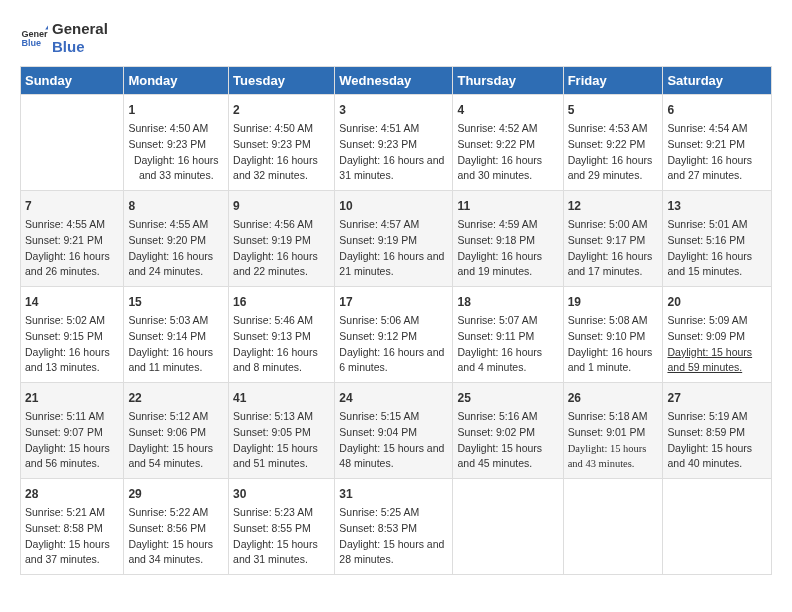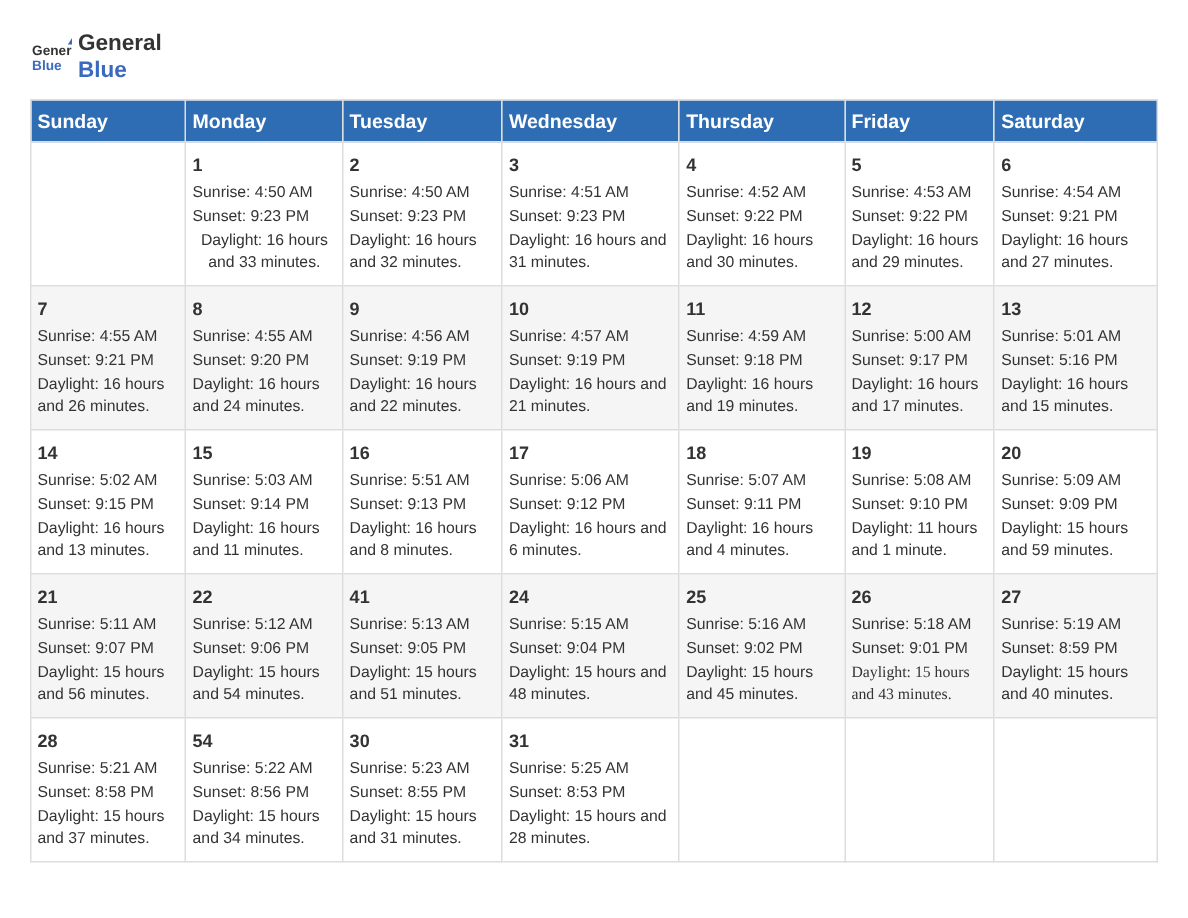--- a/index.html
+++ b/index.html
@@ -237,21 +237,21 @@
           <span class="day-number">15</span>
           <div class="day-info">
             <span style="display: block;">Sunrise: 5:03 AM</span>
             <span style="display: block;">Sunset: 9:14 PM</span>
             <span style="display: block;">Daylight: 16 hours and 11 minutes.</span>
           </div>
         </td>
         <td>
           <span class="day-number">16</span>
           <div class="day-info">
-            <span style="display: block;">Sunrise: 5:51 AM</span>
+            <span style="display: block;">Sunrise: 5:46 AM</span>
             <span style="display: block;">Sunset: 9:13 PM</span>
             <span style="display: block;">Daylight: 16 hours and 8 minutes.</span>
           </div>
         </td>
         <td>
           <span class="day-number">17</span>
           <div class="day-info">
             <span style="display: block;">Sunrise: 5:06 AM</span>
             <span style="display: block;">Sunset: 9:12 PM</span>
             <span style="display: block;">Daylight: 16 hours and 6 minutes.</span>
@@ -263,29 +263,29 @@
             <span style="display: block;">Sunrise: 5:07 AM</span>
             <span style="display: block;">Sunset: 9:11 PM</span>
             <span style="display: block;">Daylight: 16 hours and 4 minutes.</span>
           </div>
         </td>
         <td>
           <span class="day-number">19</span>
           <div class="day-info">
             <span style="display: block;">Sunrise: 5:08 AM</span>
             <span style="display: block;">Sunset: 9:10 PM</span>
-            <span style="display: block;">Daylight: 11 hours and 1 minute.</span>
+            <span style="display: block;">Daylight: 16 hours and 1 minute.</span>
           </div>
         </td>
         <td>
           <span class="day-number">20</span>
           <div class="day-info">
             <span style="display: block;">Sunrise: 5:09 AM</span>
             <span style="display: block;">Sunset: 9:09 PM</span>
-            <span style="display: block;">Daylight: 15 hours and 59 minutes.</span>
+            <span style="display: block; text-decoration: underline;">Daylight: 15 hours and 59 minutes.</span>
           </div>
         </td>
       </tr>
       <tr>
         <td>
           <span class="day-number">21</span>
           <div class="day-info">
             <span style="display: block;">Sunrise: 5:11 AM</span>
             <span style="display: block;">Sunset: 9:07 PM</span>
             <span style="display: block;">Daylight: 15 hours and 56 minutes.</span>
@@ -343,21 +343,21 @@
       <tr>
         <td>
           <span class="day-number">28</span>
           <div class="day-info">
             <span style="display: block;">Sunrise: 5:21 AM</span>
             <span style="display: block;">Sunset: 8:58 PM</span>
             <span style="display: block;">Daylight: 15 hours and 37 minutes.</span>
           </div>
         </td>
         <td>
-          <span class="day-number">54</span>
+          <span class="day-number">29</span>
           <div class="day-info">
             <span style="display: block;">Sunrise: 5:22 AM</span>
             <span style="display: block;">Sunset: 8:56 PM</span>
             <span style="display: block;">Daylight: 15 hours and 34 minutes.</span>
           </div>
         </td>
         <td>
           <span class="day-number">30</span>
           <div class="day-info">
             <span style="display: block;">Sunrise: 5:23 AM</span>

